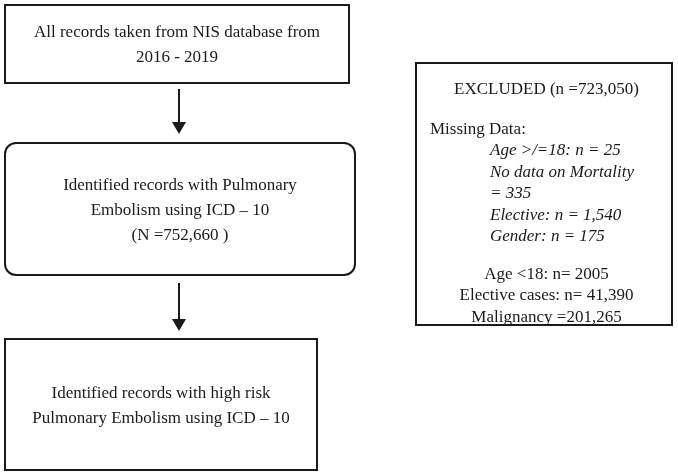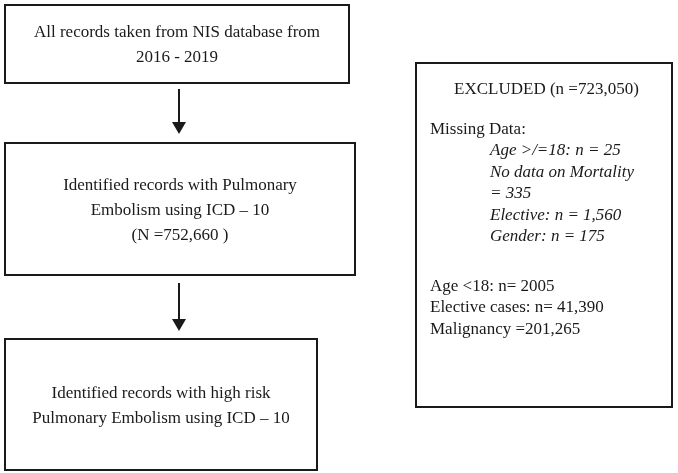--- a/index.html
+++ b/index.html
@@ -22,21 +22,21 @@
     border: 2px solid #1a1a1a;
     background: #ffffff;
     display: flex;
     flex-direction: column;
     justify-content: center;
     text-align: center;
     font-size: 17px;
     line-height: 25px;
   }
   #box-source   { left: 4px;  top: 4px;   width: 346px; height: 80px; }
-  #box-pe       { left: 4px;  top: 142px; width: 352px; height: 134px; }
+  #box-pe       { left: 4px;  top: 142px; width: 352px; height: 134px; border-radius: 12px; }
   #box-highrisk { left: 4px;  top: 338px; width: 314px; height: 133px; }
 
   .arrow {
     position: absolute;
     width: 16px;
     display: flex;
     flex-direction: column;
     align-items: center;
   }
   #arrow-1 { left: 171px; top: 89px; }
@@ -54,37 +54,38 @@
     border-right: 7px solid transparent;
     border-top: 12px solid #1a1a1a;
   }
 
   #box-excluded {
     position: absolute;
     box-sizing: border-box;
     left: 415px;
     top: 62px;
     width: 258px;
-    height: 346px;
+    height: 264px;
     border: 2px solid #1a1a1a;
     background: #ffffff;
     font-size: 17px;
     line-height: 21.5px;
     padding: 14px 8px 0 13px;
   }
   #box-excluded .excluded-title {
     text-align: center;
     margin-bottom: 18px;
   }
   #box-excluded .missing-item {
     margin-left: 60px;
     font-style: italic;
   }
   #box-excluded .other-section {
-    margin-top: 28px;
+    margin-top: 16px;
+    text-align: center;
   }
 </style>
 </head>
 <body>
 
 <div id="canvas">
 
   <div id="box-source" class="flow-box">
     <div>All records taken from NIS database from</div>
     <div>2016 - 2019</div>
@@ -110,21 +111,21 @@
     <div>Identified records with high risk</div>
     <div>Pulmonary Embolism using ICD – 10</div>
   </div>
 
   <div id="box-excluded">
     <div class="excluded-title">EXCLUDED (n =723,050)</div>
     <div>Missing Data:</div>
     <div class="missing-item">Age &gt;/=18: n = 25</div>
     <div class="missing-item">No data on Mortality</div>
     <div class="missing-item">= 335</div>
-    <div class="missing-item">Elective: n = 1,560</div>
+    <div class="missing-item">Elective: n = 1,540</div>
     <div class="missing-item">Gender: n = 175</div>
     <div class="other-section">
       <div>Age &lt;18: n= 2005</div>
       <div>Elective cases: n= 41,390</div>
       <div>Malignancy =201,265</div>
     </div>
   </div>
 
 </div>
 

